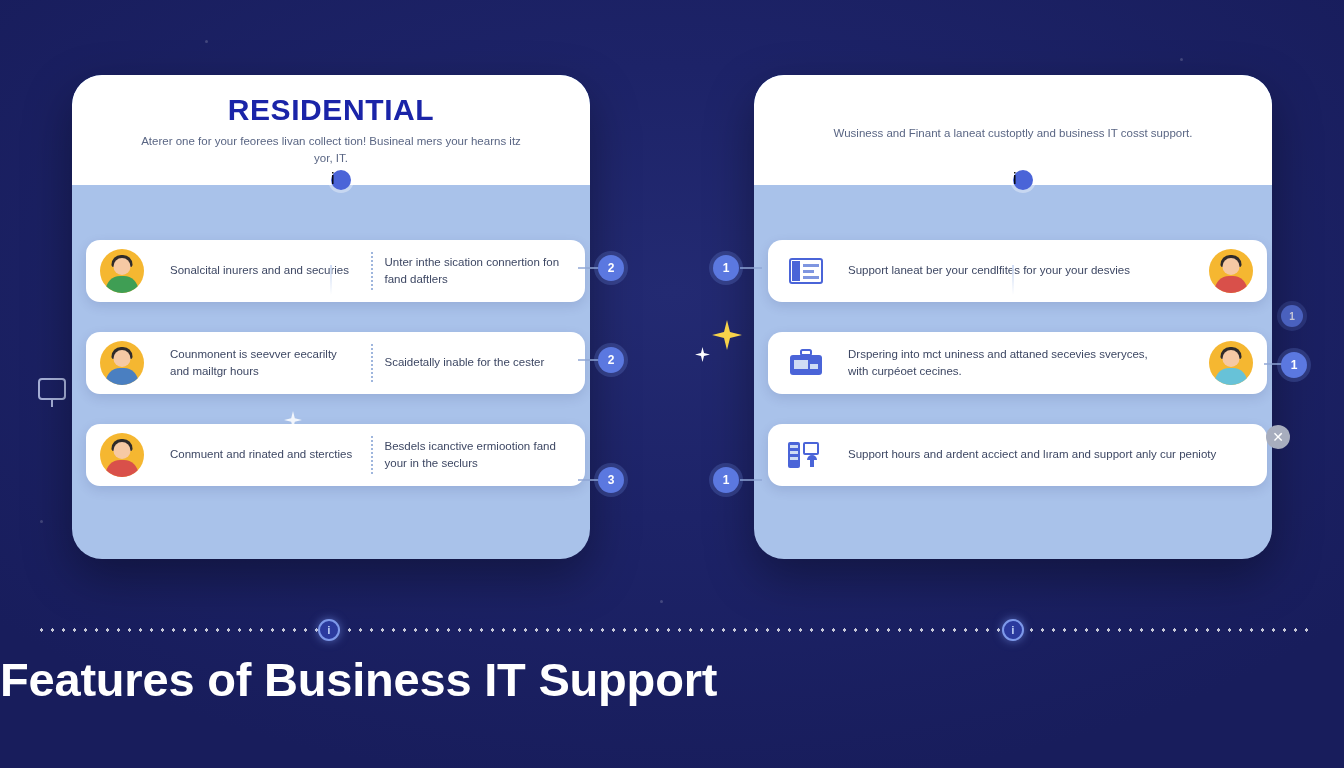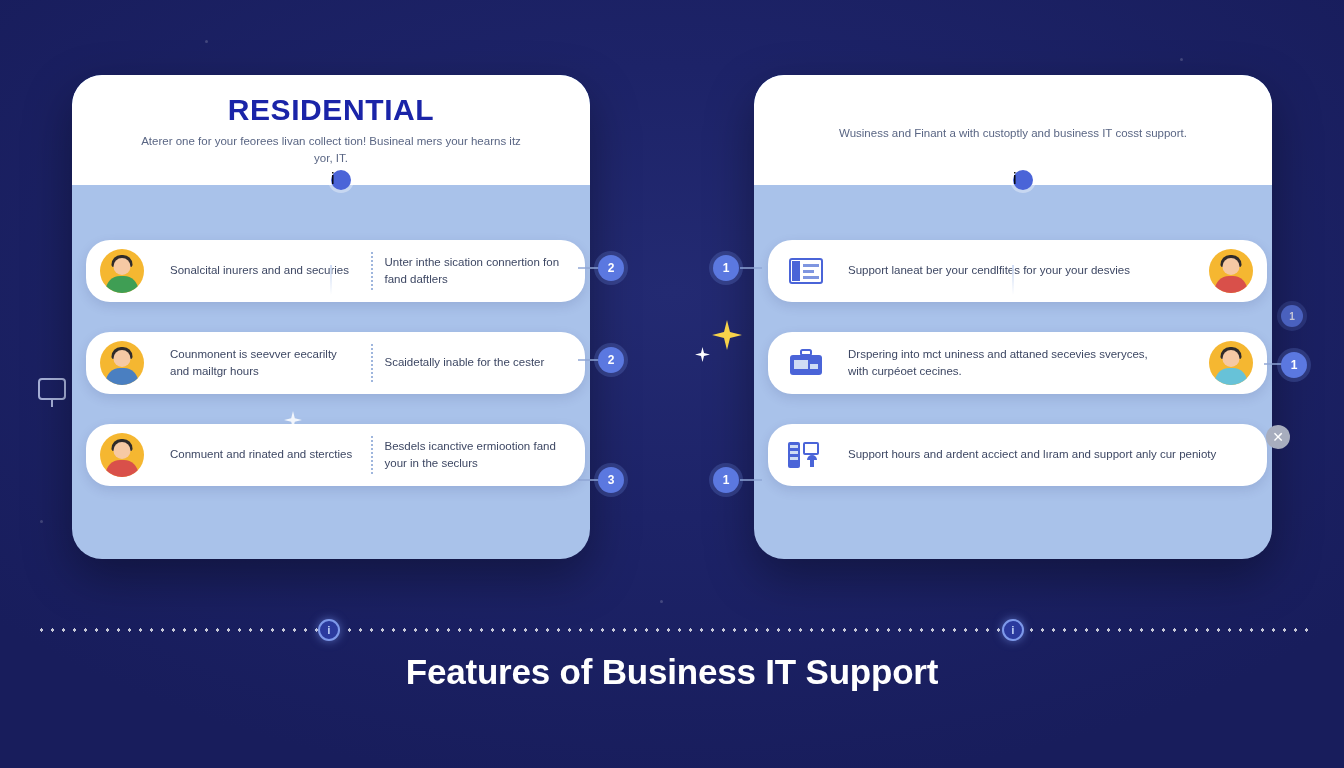--- a/index.html
+++ b/index.html
@@ -94,21 +94,21 @@
   }
 
   
   .rows { position: relative; padding-top: 55px; }
 
   .row {
     position: relative;
     height: 62px;
     margin: 0 5px 30px 14px;
     background: #ffffff;
-    border-radius: 24px;
+    border-radius: 14px;
     display: flex;
     align-items: center;
     box-shadow: 0 4px 12px rgba(30,42,100,.13);
   }
   .row:last-child { margin-bottom: 0; }
 
   
   .avatar {
     flex: none;
     width: 44px; height: 44px;
@@ -230,22 +230,22 @@
     justify-content: center;
     color: #cfe0ff;
     font-size: 10px;
     font-weight: bold;
   }
 
   .footer-title {
     position: absolute;
     left: 0; right: 0;
     top: 652px;
-    text-align: center;
-    font-size: 35px;
+    text-align: left;
+    font-size: 47px;
     font-weight: bold;
     color: #ffffff;
     letter-spacing: -.2px;
   }
 
   
   .edge-icon {
     position: absolute;
     left: 38px;
     top: 378px;
@@ -349,21 +349,21 @@
   <div class="badge" style="left:598px;top:255px;">2</div>
 
   <div class="leader" style="left:578px;top:359px;width:24px;"></div>
   <div class="badge" style="left:598px;top:347px;">2</div>
 
   <div class="leader" style="left:578px;top:479px;width:24px;"></div>
   <div class="badge" style="left:598px;top:467px;">3</div>
 
   <div class="card card-right">
     <div class="card-head">
-      <div class="card-sub">Wusiness and Finant a with custoptly and business IT cosst support.</div>
+      <div class="card-sub">Wusiness and Finant a laneat custoptly and business IT cosst support.</div>
     </div>
     <div class="head-stem"></div>
 
     <div class="rows">
 
       <div class="row">
         <div class="glyph">
           <svg width="34" height="28" viewBox="0 0 34 28">
             <rect x="1" y="2" width="32" height="24" rx="2" fill="#ffffff" stroke="#4a64d8" stroke-width="2"></rect>
             <rect x="3" y="4" width="8" height="20" fill="#4a64d8"></rect>

